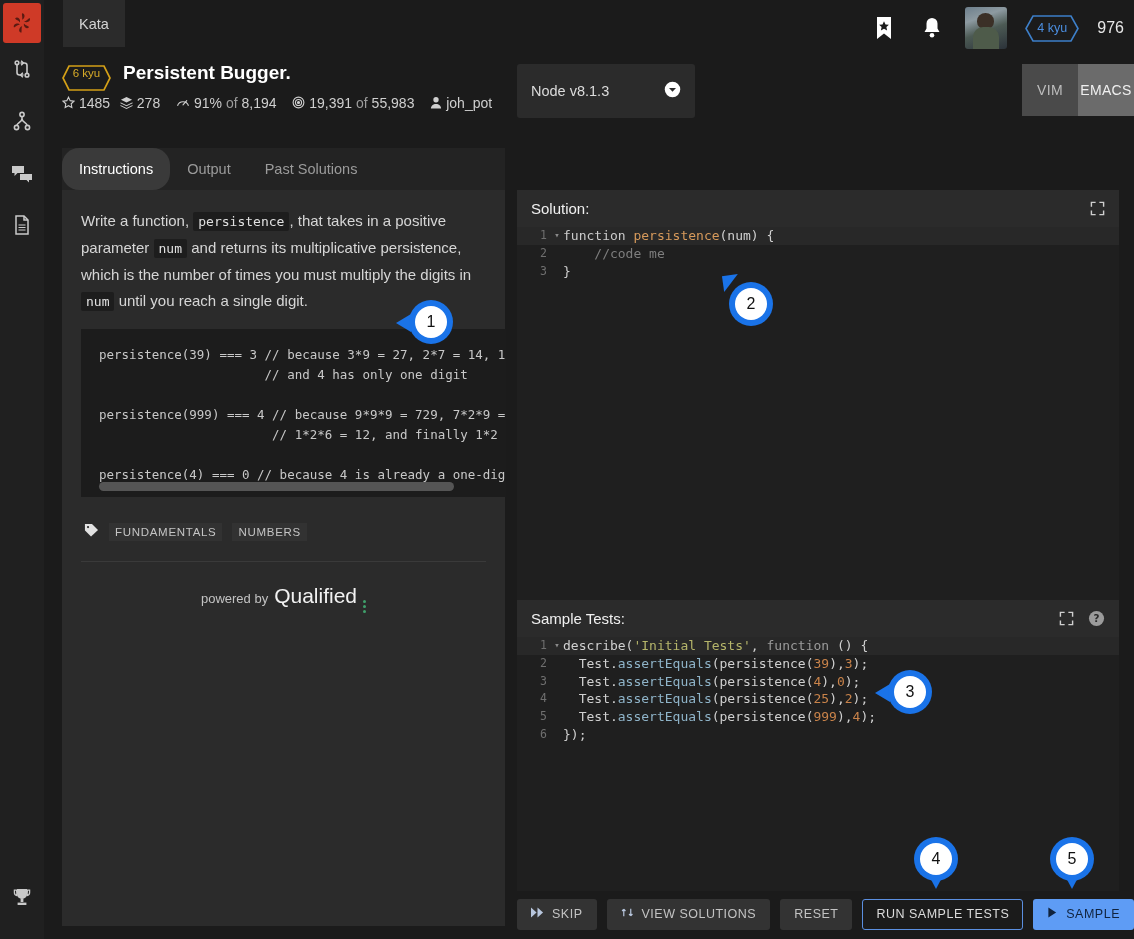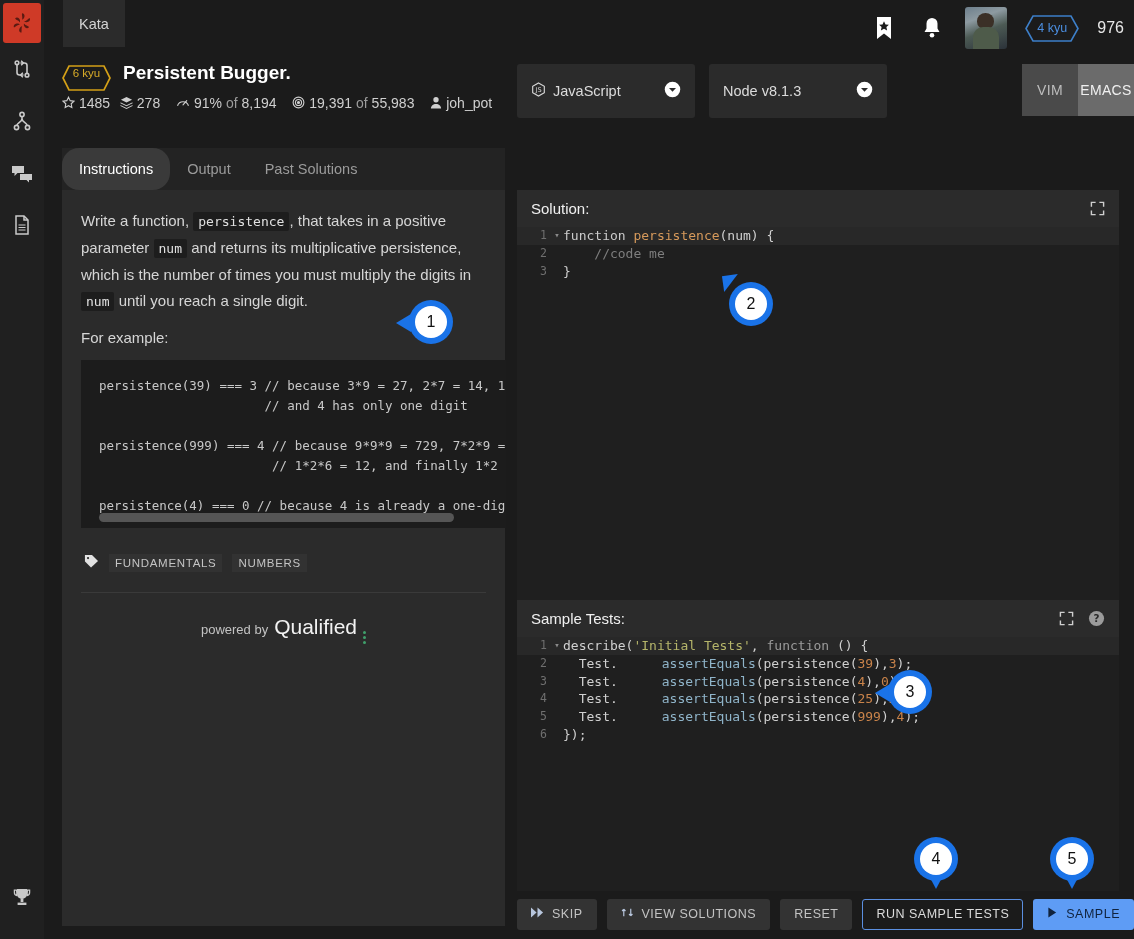--- a/index.html
+++ b/index.html
@@ -133,21 +133,21 @@
     width: 34px; text-align: right; padding-right: 4px; color: #6f6f6f; font-size: 11.5px;
     user-select: none; flex: none;
   }
   .fold { width: 12px; color: #8a8a8a; font-size: 9px; flex: none; text-align: center; }
   .etext { color: #d0d0d0; white-space: pre; }
   .k-fn { color: #cbcbcb; }
   .k-name { color: #d79a5b; }
   .k-num { color: #c9834a; }
   .k-str { color: #b5b56a; }
   .k-com { color: #7e7e7e; }
-  .k-meth { color: #8fb4c9; margin-left: 44px; }
+  .k-meth { color: #8fb4c9; }
   .k-kw { color: #9a9a9a; }
 
   .solution { left: 517px; top: 155px; width: 602px; height: 427px; margin-top: 35px; }
   .sol-editor { position: absolute; left: 0; top: 37px; width: 602px; height: 390px; }
   .sampletests { left: 517px; top: 600px; width: 602px; height: 291px; }
   .st-editor { position: absolute; left: 0; top: 37px; width: 602px; height: 254px; }
 
   
   .actionbar {
     position: absolute; left: 517px; top: 896px; width: 617px; height: 36px;
@@ -319,37 +319,20 @@
             <path d="M1 13.5c0-3 2.4-5 5.5-5s5.5 2 5.5 5z"></path>
         </svg>
       </span>
       <span>joh_pot</span>
     </div>
   </div>
 
   <div class="sel-row">
     <div class="selector">
       <span class="lbl">
-        <span>
-          <svg width="15" height="15" viewBox="0 0 16 16" fill="none" stroke="#d8d8d8" stroke-width="1.2">
-            <polygon points="8,1 14.2,4.5 14.2,11.5 8,15 1.8,11.5 1.8,4.5"></polygon>
-            <text x="8" y="11" font-size="7" fill="#d8d8d8" stroke="none" text-anchor="middle" font-family="DejaVu Sans">JS</text>
-          </svg>
-        </span>
-        <span>JavaScript</span>
-      </span>
-      <span class="chev">
-        <svg width="17" height="17" viewBox="0 0 18 18">
-            <circle cx="9" cy="9" r="8.2" fill="#fff"></circle>
-            <path d="M5.3 7.3 9 11.3l3.7-4z" fill="#2b2b2b"></path>
-          </svg>
-      </span>
-    </div>
-    <div class="selector">
-      <span class="lbl">
         <span>Node v8.1.3</span>
       </span>
       <span class="chev">
         <svg width="17" height="17" viewBox="0 0 18 18">
             <circle cx="9" cy="9" r="8.2" fill="#fff"></circle>
             <path d="M5.3 7.3 9 11.3l3.7-4z" fill="#2b2b2b"></path>
           </svg>
       </span>
     </div>
   </div>
@@ -377,21 +360,20 @@
 
     <div class="desc">
       <span>Write a function,</span>
       <code class="inl">persistence</code><span>, that takes in a positive parameter</span>
       <code class="inl">num</code>
       <span>and returns its multiplicative persistence, which is the number of times you must multiply the digits in</span>
       <code class="inl">num</code>
       <span>until you reach a single digit.</span>
     </div>
 
-    <div class="ex-label">For example:</div>
 
     <div class="codeblock">
       <pre>persistence(39) === 3 // because 3*9 = 27, 2*7 = 14, 1*
                       // and 4 has only one digit
 
 persistence(999) === 4 // because 9*9*9 = 729, 7*2*9 =
                        // 1*2*6 = 12, and finally 1*2 =
 
 persistence(4) === 0 // because 4 is already a one-digi</pre>
       <div class="hbar"></div>

